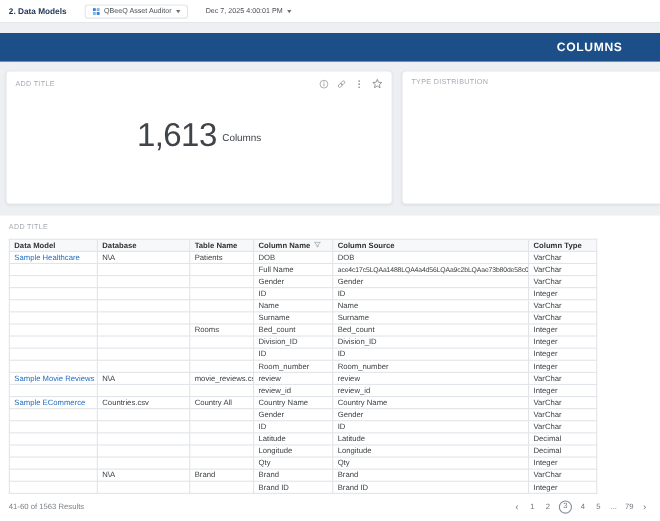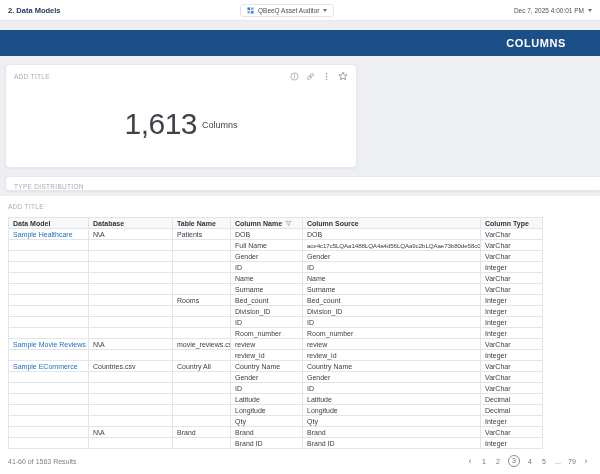--- a/index.html
+++ b/index.html
@@ -1,31 +1,31 @@
 <!DOCTYPE html>
 <html style="--banner-blue: #1c4f87; --link-blue: #1e6cc0;"><head>
 <meta charset="utf-8">
 <style>
   * { margin:0; padding:0; box-sizing:border-box; }
   html,body { width:600px; height:474px; overflow:hidden; }
   body { font-family:"Liberation Sans", sans-serif; background:#edeff3; color:#3c4043; }
 
   
-  .topbar { height:21px; background:#fff; border-bottom:1px solid #e3e6ea; display:flex; align-items:center; padding:0 8px; gap:16px;justify-content:space-between; }
+  .topbar { height:21px; background:#fff; border-bottom:1px solid #e3e6ea; display:flex; align-items:center; padding:0 8px; gap:16px; }
   .topbar-title { font-size:7.5px; font-weight:bold; color:#1d3557; cursor:pointer; }
   .asset-selector { display:flex; align-items:center; gap:4px; font-size:6.5px; color:#4a4f57; border:1px solid #e1e5ea; border-radius:3px; padding:2px 6px; cursor:pointer; background:#fff; }
   .time-selector { display:flex; align-items:center; gap:4px; font-size:6.5px; color:#4a4f57; cursor:pointer; }
   .chev { width:0; height:0; border-left:2.5px solid transparent; border-right:2.5px solid transparent; border-top:3px solid #6a7077; display:inline-block; }
 
   
   .banner { margin-top:9px; height:26px; background:var(--banner-blue,#1c4f87); display:flex; align-items:center; justify-content:flex-end; padding-right:34px; }
   .banner-title { color:#fff; font-weight:bold; font-size:11px; letter-spacing:0.6px; }
 
   
-  .cards { display:flex; gap:8px; padding:8px 0 0 5px; height:130px;flex-direction:column; }
+  .cards { display:flex; gap:8px; padding:8px 0 0 5px; height:130px; }
   .card { background:#fff; border:1px solid #e4e7eb; border-radius:4px; box-shadow:0 1px 2px rgba(0,0,0,0.05); height:122px; position:relative; }
   .counter-card { width:352px; }
   .dist-card { flex:1; border-top-right-radius:0; border-bottom-right-radius:0; border-right:none; }
   .card-header { display:flex; align-items:center; justify-content:space-between; padding:6px 8px 0 8px; }
   .card-title { font-size:6.5px; color:#a6acb4; letter-spacing:0.3px; }
   .card-icons { display:flex; align-items:center; gap:7px; }
   .card-icons svg { cursor:pointer; display:block; }
   .counter-body { display:flex; align-items:center; justify-content:center; height:86px; gap:5px; }
   .big-number { font-size:30px; font-weight:400; color:#3f434a; letter-spacing:-0.5px; }
   .counter-label { font-size:9px; color:#3f434a; margin-top:2px; }

